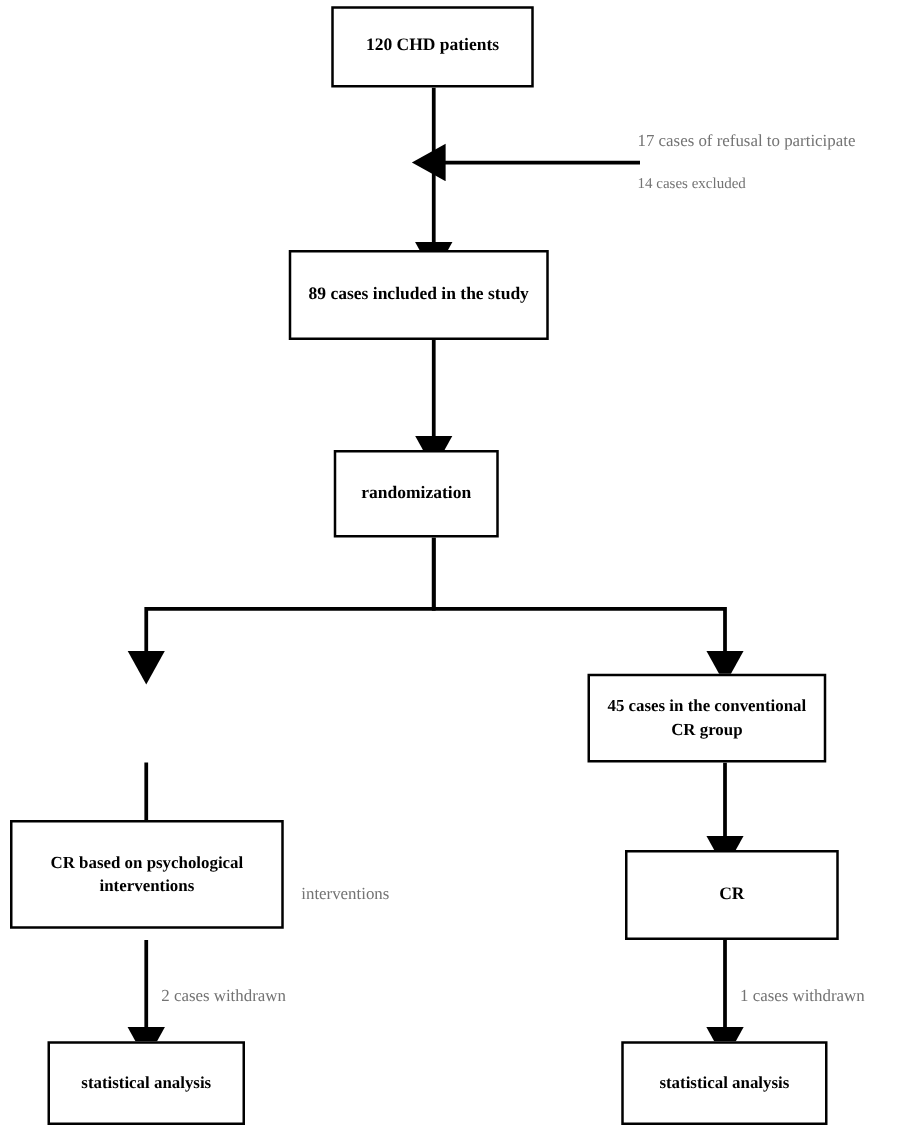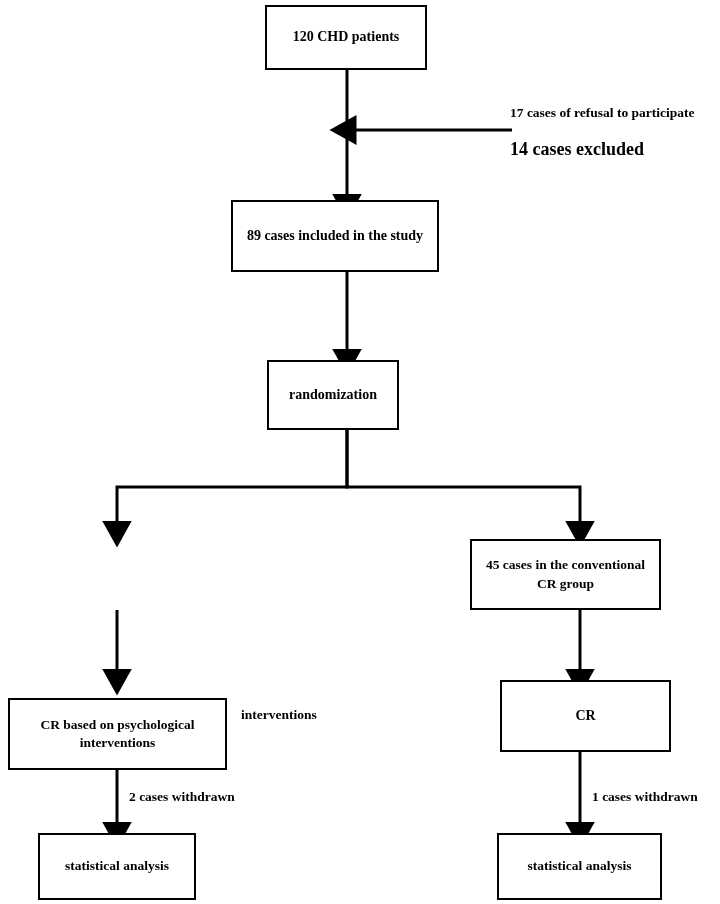--- a/index.html
+++ b/index.html
@@ -29,22 +29,22 @@
     color: #000000;
     line-height: 1.35;
     padding: 0 6px;
   }
   .node-text {
     display: block;
     white-space: pre-line;
   }
   .label {
     position: absolute;
-    font-weight: bold;
-    color: #000000;
+    font-weight: normal;
+    color: #737373;
     white-space: nowrap;
     line-height: 1.2;
   }
   svg.edges {
     position: absolute;
     left: 0;
     top: 0;
     width: 720px;
     height: 904px;
     pointer-events: none;
@@ -87,37 +87,37 @@
 
     <line x1="580" y1="752" x2="580" y2="826" marker-end="url(#arrowdown)"></line>
   </svg>
 
   <div class="node" style="left:265px; top:5px; width:162px; height:65px; font-size:14px;">
     <span class="node-text">120 CHD patients</span>
   </div>
 
   <div class="label" style="left:510px; top:105px; font-size:13.5px;">17 cases of refusal to participate</div>
 
-  <div class="label" style="left:510px; top:139px; font-size:18px;">14 cases excluded</div>
+  <div class="label" style="left:510px; top:139px; font-size:12px;">14 cases excluded</div>
 
   <div class="node" style="left:231px; top:200px; width:208px; height:72px; font-size:14px;">
     <span class="node-text">89 cases included in the study</span>
   </div>
 
   <div class="node" style="left:267px; top:360px; width:132px; height:70px; font-size:14px;">
     <span class="node-text">randomization</span>
   </div>
 
 
   <div class="node" style="left:470px; top:539px; width:191px; height:71px; font-size:13.5px;">
     <span class="node-text">45 cases in the conventional
 CR group</span>
   </div>
 
-  <div class="node" style="left:8px; top:698px; width:219px; height:72px; font-size:13.5px;">
+  <div class="node" style="left:8px; top:656px; width:219px; height:87px; font-size:13.5px;">
     <span class="node-text">CR based on psychological
 interventions</span>
   </div>
 
   <div class="label" style="left:241px; top:707px; font-size:13.5px;">interventions</div>
 
   <div class="node" style="left:500px; top:680px; width:171px; height:72px; font-size:14px;">
     <span class="node-text">CR</span>
   </div>
 

